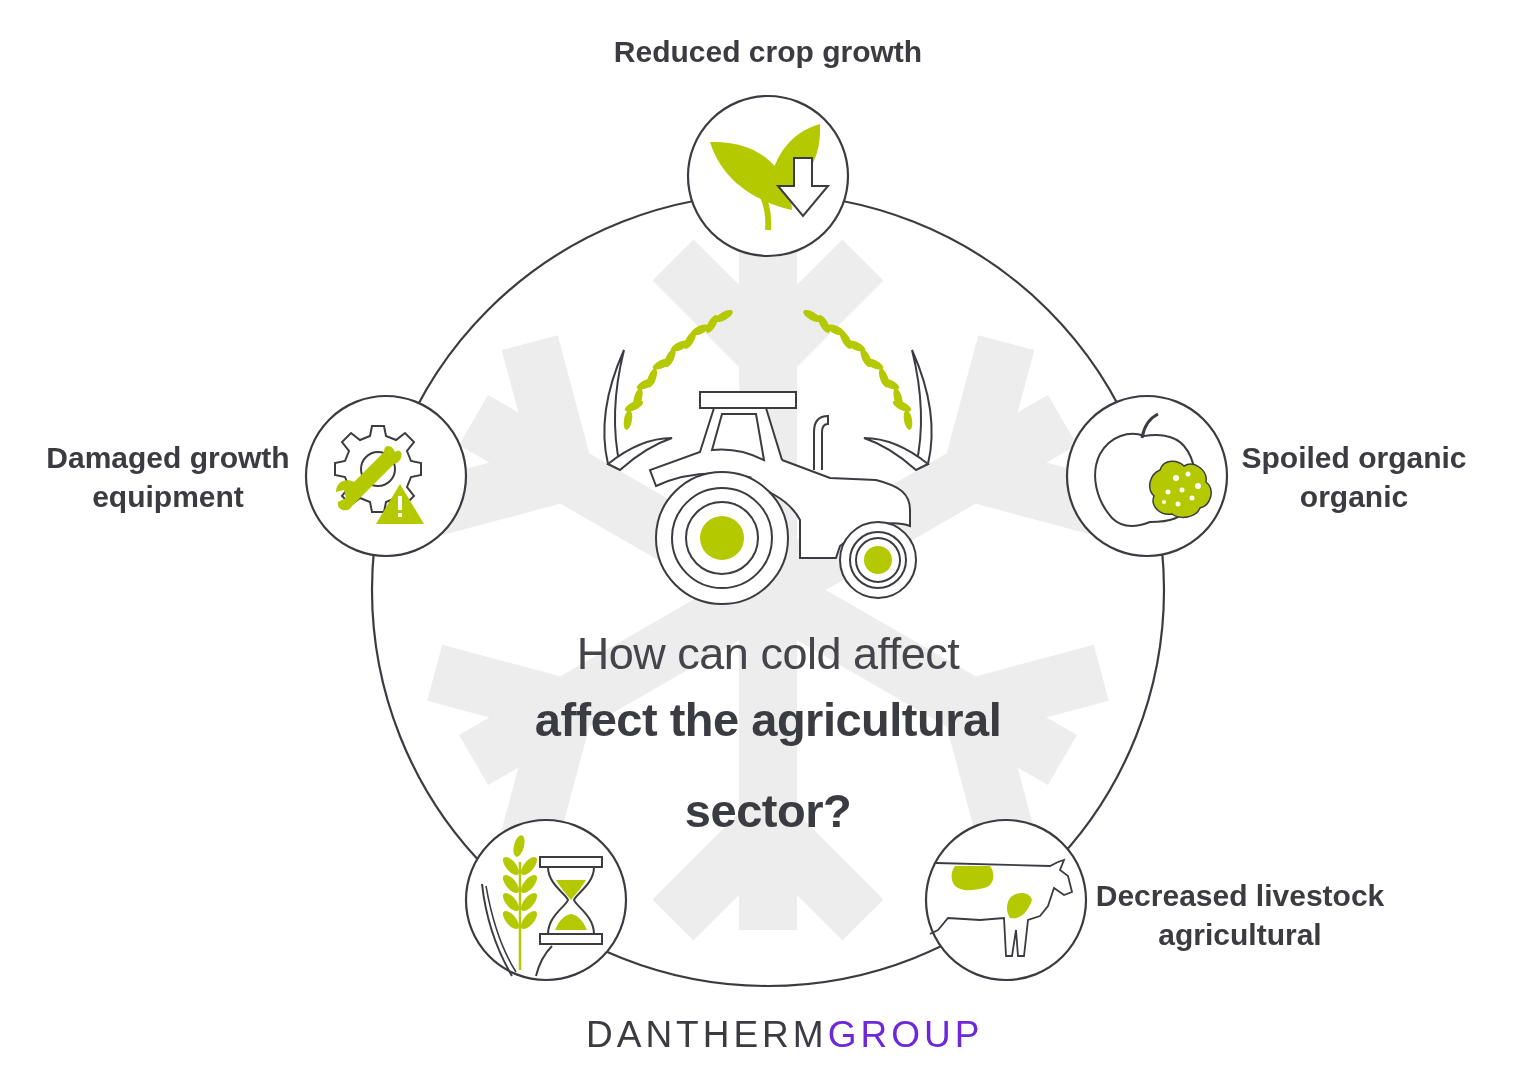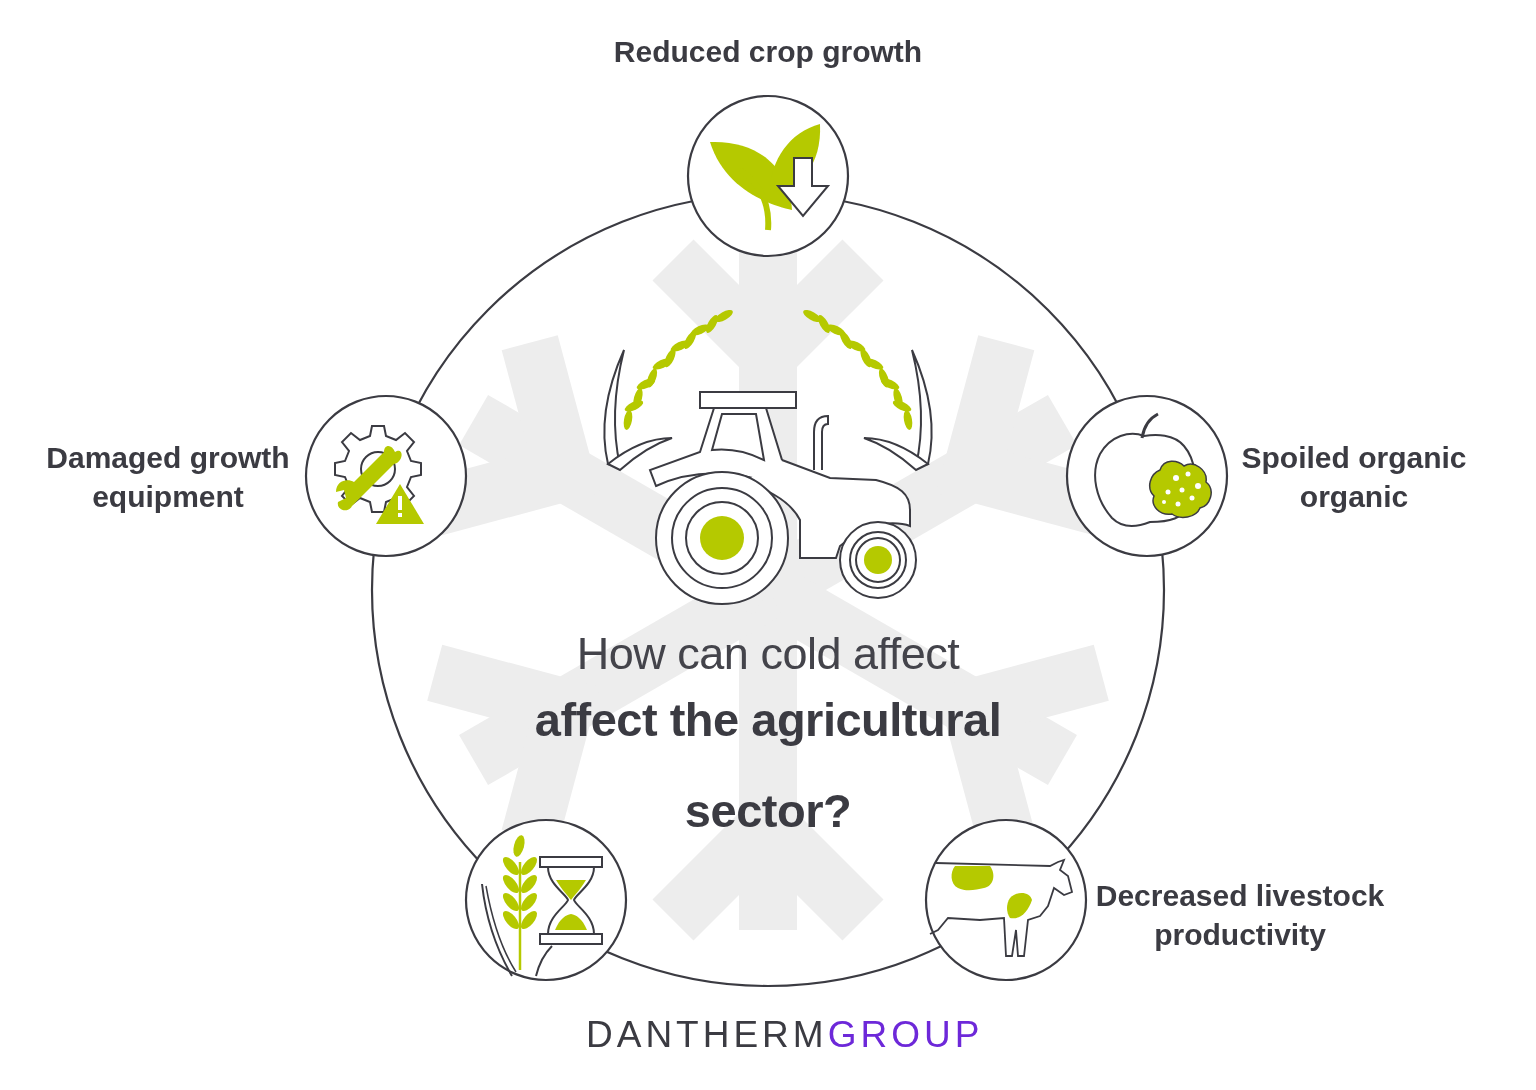--- a/index.html
+++ b/index.html
@@ -177,21 +177,21 @@
     <span>Reduced crop growth</span>
   </div>
 
   <div class="label" style="left:1234px; top:438px; width:240px;">
     <div>Spoiled organic</div>
     <div>organic</div>
   </div>
 
   <div class="label" style="left:1090px; top:876px; width:300px;">
     <div>Decreased livestock</div>
-    <div>productivity</div>
+    <div>agricultural</div>
   </div>
 
   <div class="label" style="left:196px; top:876px; width:270px;">
   </div>
 
   <div class="label" style="left:28px; top:438px; width:280px;">
     <div>Damaged growth</div>
     <div>equipment</div>
   </div>
 

